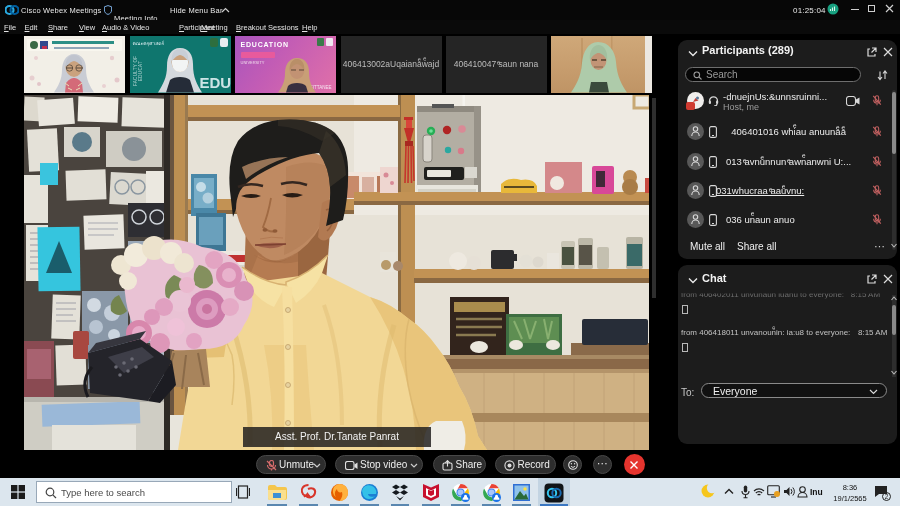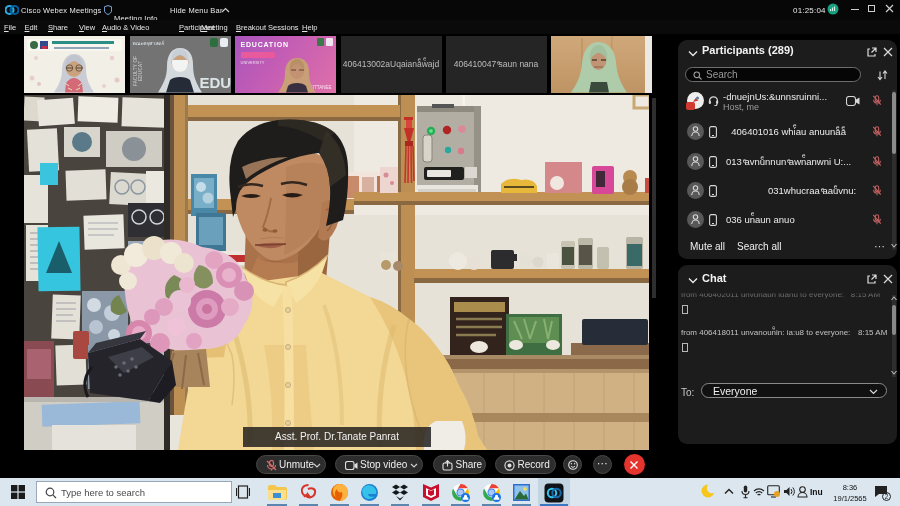--- a/index.html
+++ b/index.html
@@ -69,21 +69,21 @@
     <ellipse cx="50" cy="31" rx="8.5" ry="10" fill="#caa27e"></ellipse>
     <path d="M50 19 C43 19 41 27 42 31 C45 27 48 25 50 25 C52 25 55 27 58 31 C59 27 57 19 50 19 Z" fill="#c0c4ce"></path>
     <path d="M42 32 h7 M52 32 h7" stroke="#54463a" stroke-width="1.1" fill="none"></path>
       <circle cx="45.5" cy="32" r="3.2" fill="none" stroke="#54463a" stroke-width="0.8"></circle>
       <circle cx="55" cy="32" r="3.2" fill="none" stroke="#54463a" stroke-width="0.8"></circle>
     <path d="M42 47 C45 43 48 42 50 42 C52 42 55 43 58 47 L59 56.5 L41 56.5 Z" fill="#d46a78"></path>
     <path d="M41 47 l4 3 M58 47 l-4 3 M44 52 l4 2 M56 52 l-4 2" stroke="#e8e0b8" stroke-width="1" fill="none"></path>
   </svg>
 </div>
 
-<div class="thumb" style="left:129.5px;background:#737373;">
+<div class="thumb" style="left:129.5px;background:#0f766e;">
   <div class="abs" style="color:#eaf6fa;font-size:5px;left:3px;top:3px;">คณะครุศาสตร์</div>
   <div class="abs" style="color:#ffffff;font-size:4.5px;left:3px;top:15px;writing-mode:vertical-rl;transform:rotate(180deg);letter-spacing:0.3px;opacity:0.65;height:40px;text-align:center;">FACULTY OF EDUCAT</div>
   <div class="abs" style="color:#eef8fb;font-size:15px;font-weight:bold;left:70px;top:38px;opacity:0.85;">EDU</div>
   <div class="abs" style="right:3px;top:2px;width:8px;height:9px;background:#e8eef2;border-radius:2px;"></div>
   <div class="abs" style="right:13px;top:2px;width:8px;height:9px;background:#2d6e3e;border-radius:2px;"></div>
   <svg class="abs" style="left:0;top:0;" width="101" height="56.5" viewBox="0 0 101 56.5">
     <path d="M50 12 C41 12 37 20 37 30 C37 42 33 48 28 56.5 L72 56.5 C67 48 63 42 63 28 C63 19 59 12 50 12 Z" fill="#d4d9de"></path>
     <ellipse cx="50" cy="26" rx="8.5" ry="10" fill="#c9a17c"></ellipse>
     <path d="M42 27 C42 33 46 36 50 36 C54 36 58 33 58 27 L58 24 L42 24 Z" fill="#f2f4f4"></path>
     <path d="M50 13 C43 13 41 20 42 25 C45 21 48 19 50 19 C52 19 55 21 58 25 C59 20 57 13 50 13 Z" fill="#c8ced6"></path>
@@ -572,21 +572,21 @@
     </svg>
     <div class="avatar" style="left:687px;top:181.5px;"></div>
     <svg style="position:absolute;left:691px;top:184.5px;" width="9" height="11" viewBox="0 0 9 11">
       <circle cx="4.5" cy="3" r="2.2" fill="none" stroke="#d8d8d8" stroke-width="1.1"></circle>
       <path d="M0.8 10 a3.7 4 0 0 1 7.4 0" fill="none" stroke="#d8d8d8" stroke-width="1.1"></path>
     </svg>
     <svg style="position:absolute;left:709px;top:184.5px;" width="8" height="12" viewBox="0 0 8 12">
       <rect x="0.6" y="0.6" width="6.8" height="10.8" rx="1.5" fill="none" stroke="#d8d8d8" stroke-width="1.1"></rect>
       <path d="M3 9.5 h2" stroke="#d8d8d8" stroke-width="1"></path>
     </svg>
-    <div class="row-name" style="left:768px;top:184.5px;">031whucraa ͤaauͤvnu:</div>
+    <div class="row-name" style="left:716px;top:184.5px;text-decoration:underline;">031whucraa ͤaauͤvnu:</div>
     <svg class="mic-red" style="left:872px;top:184.5px;" width="10" height="11" viewBox="0 0 12 13">
       <rect x="4" y="0.8" width="4" height="7" rx="2" fill="none" stroke="#c06060" stroke-width="1.3"></rect>
       <path d="M2 5.5 a4 4 0 0 0 8 0 M6 10.5 v1.8" stroke="#c06060" stroke-width="1.3" fill="none"></path>
       <path d="M1.5 1 L10.5 11.5" stroke="#c06060" stroke-width="1.4"></path>
     </svg>
     <div class="avatar" style="left:687px;top:211px;"></div>
     <svg style="position:absolute;left:691px;top:214px;" width="9" height="11" viewBox="0 0 9 11">
       <circle cx="4.5" cy="3" r="2.2" fill="none" stroke="#d8d8d8" stroke-width="1.1"></circle>
       <path d="M0.8 10 a3.7 4 0 0 1 7.4 0" fill="none" stroke="#d8d8d8" stroke-width="1.1"></path>
     </svg>
@@ -595,21 +595,21 @@
       <path d="M3 9.5 h2" stroke="#d8d8d8" stroke-width="1"></path>
     </svg>
     <div class="row-name" style="left:726px;top:214px;">036 unͤaun anuo</div>
     <svg class="mic-red" style="left:872px;top:214px;" width="10" height="11" viewBox="0 0 12 13">
       <rect x="4" y="0.8" width="4" height="7" rx="2" fill="none" stroke="#c06060" stroke-width="1.3"></rect>
       <path d="M2 5.5 a4 4 0 0 0 8 0 M6 10.5 v1.8" stroke="#c06060" stroke-width="1.3" fill="none"></path>
       <path d="M1.5 1 L10.5 11.5" stroke="#c06060" stroke-width="1.4"></path>
     </svg>
   </div>
 <div class="abs" style="left:690px;top:241px;color:#f0f0f0;font-size:10px;">Mute all</div>
-<div class="abs" style="left:737px;top:241px;color:#f0f0f0;font-size:10px;">Search all</div>
+<div class="abs" style="left:737px;top:241px;color:#f0f0f0;font-size:10px;">Share all</div>
 <div class="abs" style="left:874px;top:240px;color:#cecece;font-size:11px;">⋯</div>
 
 <div class="abs" style="left:891.5px;top:90px;width:4.5px;height:160px;background:#2e2e2e;border-radius:2px;"></div>
 <div class="abs" style="left:891.5px;top:92px;width:4.5px;height:62px;background:#8a8a8a;border-radius:2px;"></div>
 <svg class="abs" style="left:891px;top:243px;" width="6" height="5" viewBox="0 0 6 5">
     <path d="M0.5 1 L3 4 L5.5 1" stroke="#bbb" stroke-width="1.1" fill="none"></path>
   </svg>
 
 <div class="panel" style="top:264.5px;height:179.5px;overflow:hidden;">
   <svg style="position:absolute;left:10px;top:12px;" width="10" height="7" viewBox="0 0 10 7">

